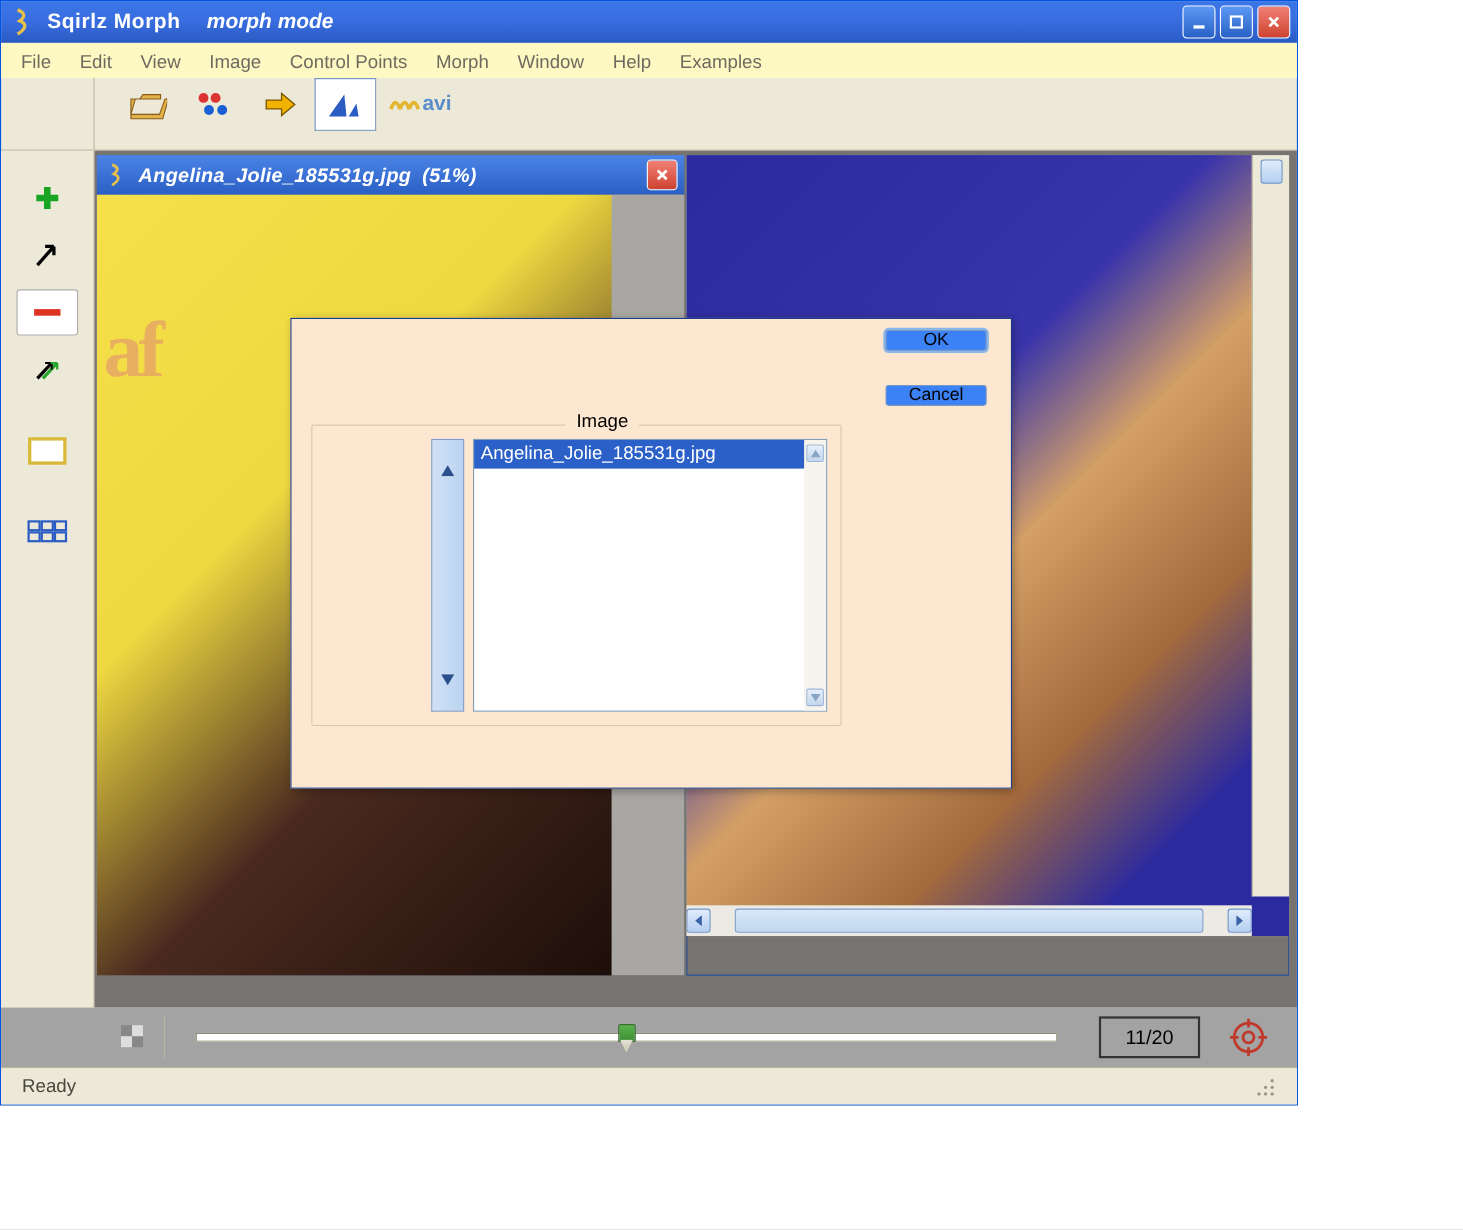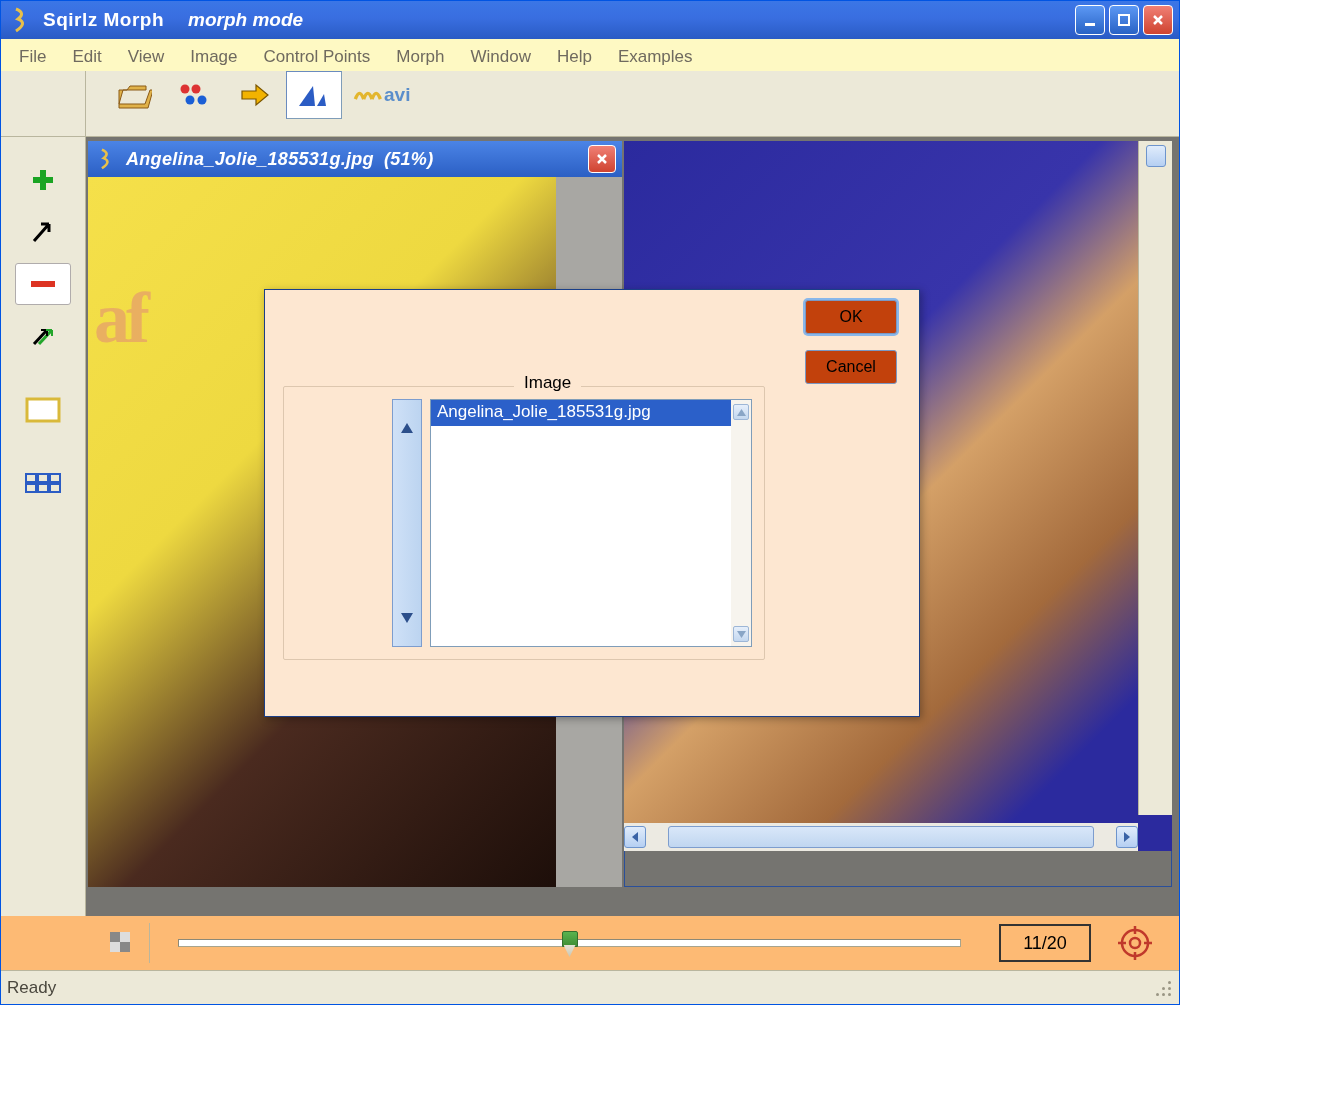--- a/index.html
+++ b/index.html
@@ -53,46 +53,46 @@
 .img2-box { position:absolute; top:0; right:0; bottom:36px; width:34px; background:#ece9d8; border-left:1px solid #b9b69e; display:flex; flex-direction:column; align-items:center;}
 .vscroll-thumb { width:20px; height:22px; margin-top:4px; background:linear-gradient(#e0ecfb,#b5cff2); border:1px solid #6d94cc; border-radius:3px; }
 .hscroll { position:absolute; left:0; right:34px; bottom:0; height:28px; background:#eceae2; display:flex; align-items:center;}
 .hscroll .track{flex:1; height:22px; margin:0 22px; background:linear-gradient(#d9e7f9,#c0d6f0); border:1px solid #7d9dce; border-radius:3px;}
 .hscroll .arrow{width:22px;height:22px;background:linear-gradient(#e0ecfb,#b5cff2);border:1px solid #6d94cc;border-radius:3px;display:flex;align-items:center;justify-content:center;}
 
 .dialog { position: absolute; top: 288px; left: 263px; width: 656px; height: 428px; background: #fde7d1; border: 1px solid #1a3f88; box-shadow: 2px 2px 8px rgba(0,0,0,0.3); z-index: 50; }
 .dialog .dlg-title { height: 40px; background: linear-gradient(to bottom,#2e6fea,#1a4db8); color:#fff; font-weight:bold; font-size:19px; display:flex; align-items:center; padding:0 8px 0 14px; }
 .dlg-close { margin-left:auto; width:28px; height:28px; background:linear-gradient(#ef8074,#c7392a); border:1px solid #fff; border-radius:4px; display:flex;align-items:center;justify-content:center; }
 .dlg-body { position:relative; padding: 14px 14px 12px 14px; height: calc(100% - 40px); }
-.dlg-btn { position:absolute; right:22px; width:92px; height:34px; background:#c2410c; border:1px solid #7a98c4; border-radius:3px; font-size:16px; display:flex; align-items:center; justify-content:center;text-align:center; }
+.dlg-btn { position:absolute; right:22px; width:92px; height:19px; background:#3b82f6; border:1px solid #7a98c4; border-radius:3px; font-size:16px; display:flex; align-items:center; justify-content:center;text-align:center; }
 .dlg-ok { top:10px; box-shadow:0 0 0 2px #89b7ea; }
 .dlg-cancel { top:60px; }
 
 .group { position:absolute; left:18px; top:96px; right:154px; bottom:16px; border:1px solid #ddc7af; border-radius:2px; padding: 12px 18px 14px 18px; }
 .group-label { position:absolute; top:-14px; left:230px; background:#fde7d1; padding:0 10px; font-size:17px; }
 .change-col { position:absolute; left:12px; top:0; bottom:0; width:94px; display:flex; flex-direction:column; align-items:center; justify-content:center; }
 .updown-col { position:absolute; left:108px; top:12px; bottom:12px; width:30px; background:linear-gradient(to right,#cfe1f7,#bcd4f0); border:1px solid #7d9dce; display:flex; flex-direction:column; align-items:center; justify-content:space-between; padding:20px 0;}
 .updown-col svg{width:12px;height:10px; color:#2c4f8b;}
 .listbox { position:absolute; left:146px; right:12px; top:12px; bottom:12px; background:#fff; border:1px solid #7f9db9; }
 .listbox .scrollbar{position:absolute; right:0; top:0; bottom:0; width:20px; background:#f7f4ee; display:flex;flex-direction:column;align-items:center;justify-content:space-between;padding:4px 0;}
 .listbox .sb-arrow{width:16px;height:16px;background:linear-gradient(#e6effb,#c3d7ef);border:1px solid #9db6d6;border-radius:2px;display:flex;align-items:center;justify-content:center;}
 .li-row { height:26px; font-size:17px; padding:2px 6px; color:#000; }
 .li-row.sel { background:#2b60c9; color:#fff; }
 
-.bottombar { position:absolute; left:0; right:0; bottom:34px; height:54px; background:#fdba74; display:flex; align-items:center; padding: 0 24px 0 100px; }
+.bottombar { position:absolute; left:0; right:0; bottom:34px; height:54px; background:#a3a3a3; display:flex; align-items:center; padding: 0 24px 0 100px; }
 .bottombar .bar-toggle { width:40px; height:40px; display:flex;align-items:center;justify-content:center;}
 .bottombar .sep { width:1px; height:40px; background:#b9b69e; margin:0 8px;}
 .slider-track { flex:1; height:8px; background:#fff; border:1px solid #a7a48d; border-top-color:#8c8977; border-left-color:#8c8977; position:relative; margin: 0 20px;}
 .slider-thumb { position:absolute; left:50%; top:-9px; width:16px; height:26px; transform:translateX(-50%);}
 .slider-thumb::before{content:"";position:absolute;top:0;left:0;right:0;height:14px;background:linear-gradient(#5bb34e,#3e8e34);border:1px solid #356f2c;border-radius:2px 2px 0 0;}
 .slider-thumb::after{content:"";position:absolute;bottom:0;left:2px;right:2px;height:12px;background:linear-gradient(#e4e2d4,#c9c6b3);clip-path:polygon(0 0,100% 0,50% 100%);}
 .frame-readout { width:92px; height:38px; border:2px solid #333; display:flex; align-items:center; justify-content:center; font-size:18px; margin-left:18px;}
 .target-icon { width:40px; height:40px; margin-left:24px; display:flex;align-items:center;justify-content:center;}
 
-.statusbar { position:absolute; left:0; right:0; bottom:0; height:34px; background:#ece9d8; border-top:1px solid #b9b69e; display:flex; align-items:center; padding:0 6px; font-size:17px; color:#4a473e; }
+.statusbar { position:absolute; left:0; right:0; bottom:0; height:34px; background:#ece9d8; border-top:1px solid #b9b69e; display:flex; align-items:center; padding:0 19px; font-size:17px; color:#4a473e; }
 .statusbar .grip { margin-left:auto; width:20px; height:20px; position:relative;}
 .statusbar .grip span{position:absolute;width:3px;height:3px;background:#9a9684;border-radius:50%;}
 
 </style>
 </head>
 <body>
 
 <div class="main-window">
 
   <div class="titlebar">

